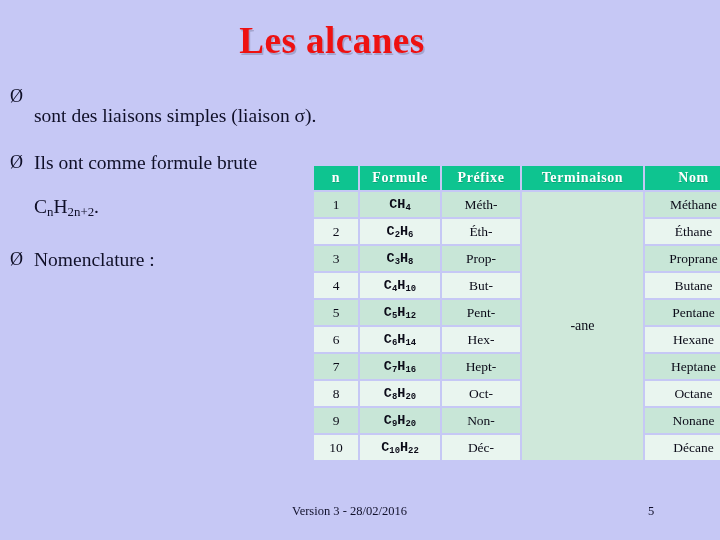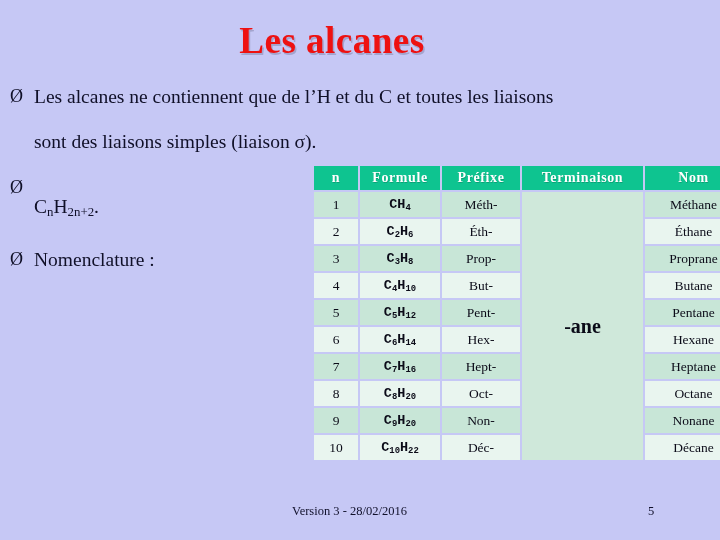--- a/index.html
+++ b/index.html
@@ -97,22 +97,22 @@
   #alkane-table td {
     height: 25px;
     padding: 0 3px;
     text-align: center;
     vertical-align: middle;
   }
   tr.band-dark td { background: #c8e6d7; }
   tr.band-light td { background: #e9f5ef; }
   td.term-cell {
     background: #cfe8da !important;
-    font-weight: bold;
-    font-size: 20px;
+    font-weight: normal;
+    font-size: 14px;
   }
   .col-n    { width: 40px; }
   .col-f    { width: 76px; }
   .col-p    { width: 74px; }
   .col-t    { width: 117px; margin-left: 8px; }
   .col-nom  { width: 93px; }
   .cell-bold { font-weight: bold; font-family: Liberation Mono, monospace; }
 
   
   #footer {
@@ -138,28 +138,28 @@
 </head>
 <body>
 
 <div id="slide-title">Les alcanes</div>
 
 <div id="bullets">
 
   <div class="bullet" id="bullet-0">
     <span class="bullet-marker">Ø</span>
     <span class="bullet-text">
-      <span>Les alcanes ne contiennent que de l’H et du C et toutes les liaisons</span>
       <span class="f-line2">sont des liaisons simples (liaison σ).</span>
     </span>
   </div>
 
   <div class="bullet" id="bullet-1">
     <span class="bullet-marker">Ø</span>
     <span class="bullet-text">
+      <span>Ils ont comme formule brute</span>
       <span class="f-line2"><span>C</span><sub>n</sub><span>H</span><sub>2n+2</sub><span>.</span></span>
     </span>
   </div>
 
   <div class="bullet" id="bullet-2">
     <span class="bullet-marker">Ø</span>
     <span class="bullet-text">Nomenclature :</span>
   </div>
 
 </div>

